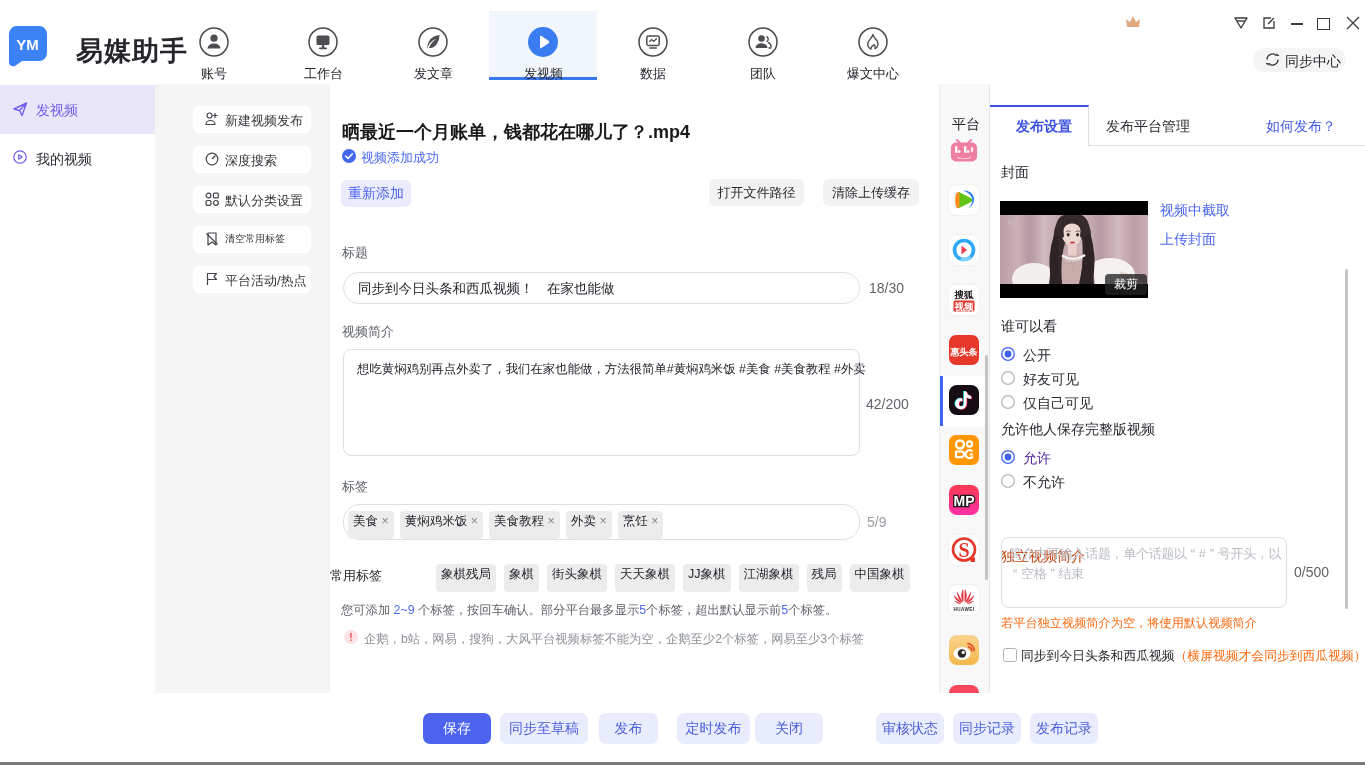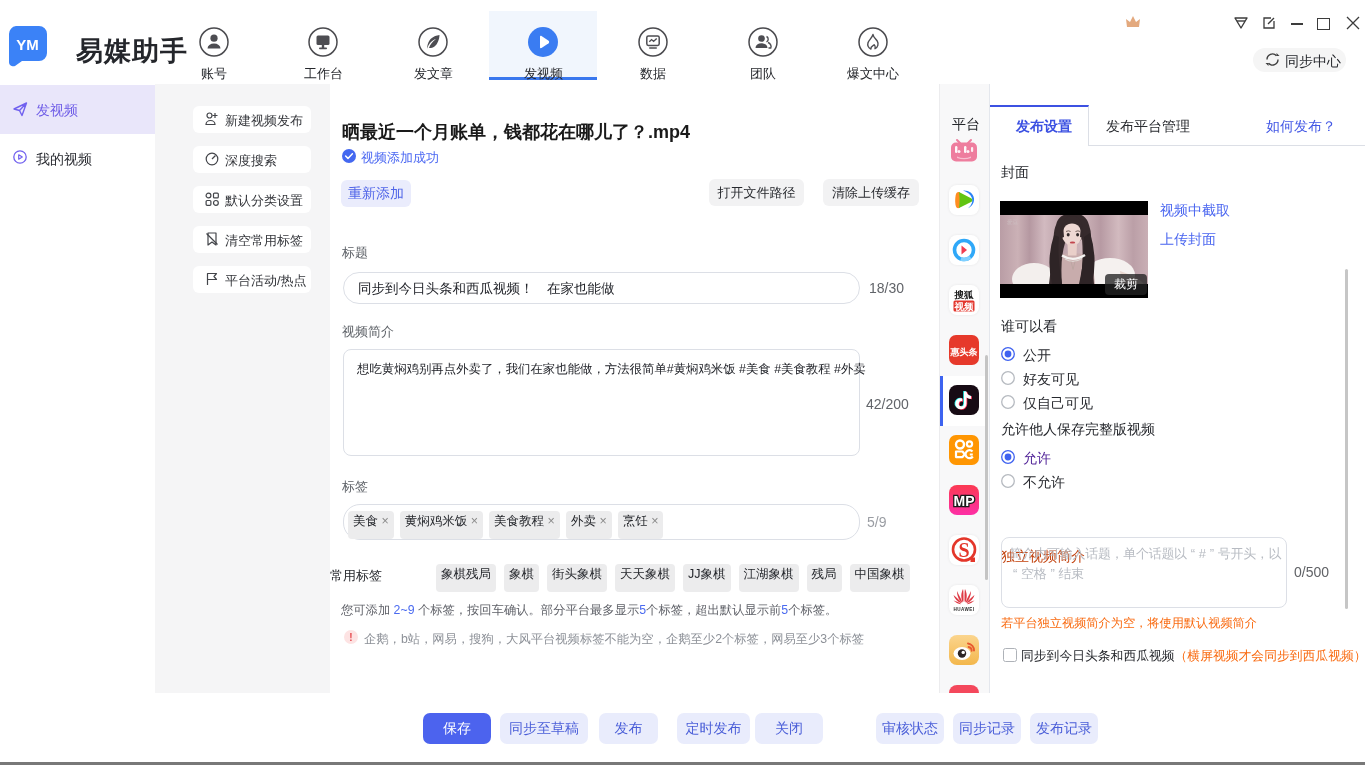--- a/index.html
+++ b/index.html
@@ -137,21 +137,21 @@
     <rect x="1.1" y="8.5" width="4.8" height="4.8" rx="1" fill="none" stroke="#43454a" stroke-width="1.2"></rect>
     <circle cx="10.9" cy="10.9" r="2.4" fill="none" stroke="#43454a" stroke-width="1.2"></circle>
   </svg>
   <div class="abs" style="left:70px;top:108px;font-size:13px;color:#33353a;">默认分类设置</div>
 
   <div class="abs" style="left:38px;top:142px;width:118px;height:27px;background:#fff;border-radius:6px;"></div>
   <svg class="abs" style="left:50px;top:148px" width="14" height="14" viewBox="0 0 14 14">
     <path d="M3 1 h8 v12 l-4 -3 l-4 3 Z" fill="none" stroke="#43454a" stroke-width="1.2" stroke-linejoin="round"></path>
     <path d="M1.5 1.5 L12.5 12.5" stroke="#43454a" stroke-width="1.2"></path>
   </svg>
-  <div class="abs" style="left:70px;top:148px;font-size:13px;color:#33353a;">清空常用标签</div>
+  <div class="abs" style="left:70px;top:148px;font-size:10px;color:#33353a;">清空常用标签</div>
 
   <div class="abs" style="left:38px;top:182px;width:118px;height:27px;background:#fff;border-radius:6px;"></div>
   <svg class="abs" style="left:50px;top:188px" width="14" height="14" viewBox="0 0 14 14">
     <path d="M2.5 13 V1.5 h9 l-2.5 3 l2.5 3 h-9" fill="none" stroke="#43454a" stroke-width="1.2" stroke-linejoin="round"></path>
   </svg>
   <div class="abs" style="left:70px;top:188px;font-size:13px;color:#33353a;">平台活动/热点</div>
 </div>
 
 <div class="abs" id="main" style="left:330px;top:84px;width:610px;height:609px;background:#fff;">
   <div class="abs" style="left:12px;top:36px;font-size:18px;font-weight:bold;color:#1a1a1a;">晒最近一个月账单，钱都花在哪儿了？.mp4</div>

